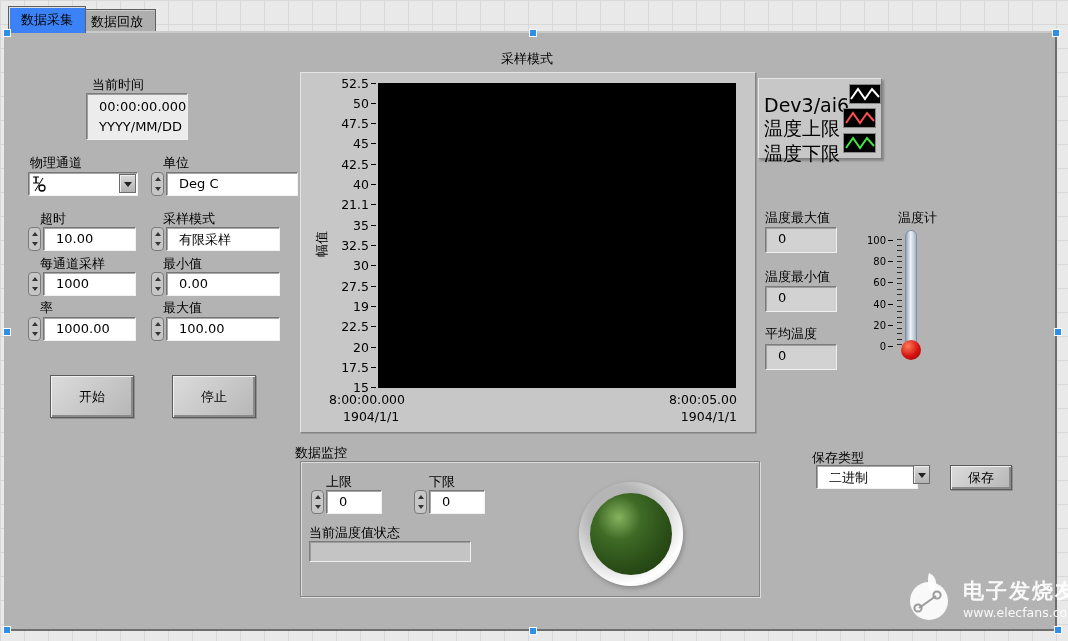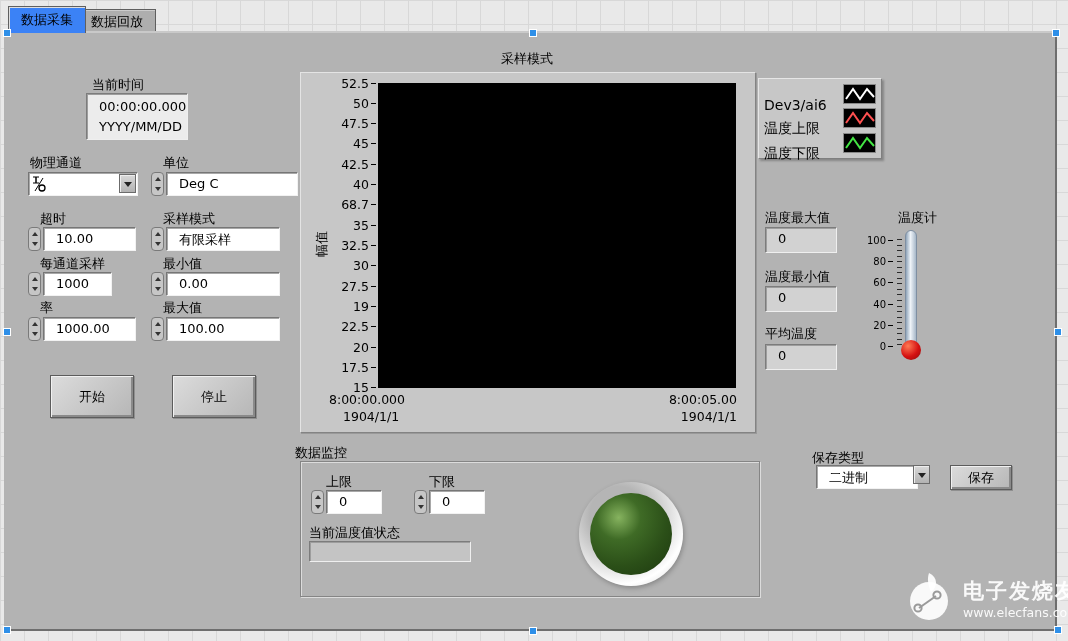--- a/index.html
+++ b/index.html
@@ -60,21 +60,21 @@
   .xgroup { position:absolute; top:318px; font-size:12.5px; line-height:17px; }
   #xleft { left:28px; }
   #xleft .date { margin-left:14px; }
   #xright { right:18px; text-align:right; }
   
   #legend { position:absolute; left:754px; top:45px; width:124px; height:81px;
     background:#c7c7c7; border:1px solid; border-color:#e6e6e6 #7f7f7f #7f7f7f #e6e6e6;
     box-shadow:2px 2px 2px rgba(0,0,0,.25); padding:3px 5px;
     display:flex; flex-direction:column; justify-content:space-around; }
   #legend .lrow { display:flex; align-items:center; justify-content:space-between; height:23px; }
-  #legend .lname { font-size:14px;margin-top:22px; }
+  #legend .lname { font-size:19px;margin-top:22px; }
   #legend .licon { width:33px; height:20px; background:#000; border:1px solid #888; display:flex;
     align-items:center; justify-content:center; }
   
   #thermo-labels { position:absolute; left:851px; top:200px; width:38px; height:121px;
     display:flex; flex-direction:column; justify-content:space-between; align-items:flex-end; }
   #thermo-labels .row { display:flex; align-items:center; height:14px; font-size:10px; }
   #thermo-minor { position:absolute; left:893px; top:206px; width:5px; height:111px;
     background:repeating-linear-gradient(to bottom,#2a2a2a 0 1px,transparent 1px 5.55px); }
   #tube { position:absolute; left:901px; top:197px; width:12px; height:122px;
     border-radius:6px 6px 0 0; border:1px solid #7f8fa2;
@@ -144,21 +144,21 @@
       <i class="up"></i>
       <i class="dn"></i>
     </span>
   <div class="field sunken" style="left:162px;top:194px;width:114px;height:24px">有限采样</div>
 
   <div class="lbl" style="left:36px;top:222px">每通道采样</div>
   <span class="spin" style="left:24px;top:239px">
       <i class="up"></i>
       <i class="dn"></i>
     </span>
-  <div class="field sunken" style="left:39px;top:239px;width:69px;height:24px">1000</div>
+  <div class="field sunken" style="left:39px;top:239px;width:93px;height:24px">1000</div>
 
   <div class="lbl" style="left:159px;top:222px">最小值</div>
   <span class="spin" style="left:147px;top:239px">
       <i class="up"></i>
       <i class="dn"></i>
     </span>
   <div class="field sunken" style="left:162px;top:239px;width:114px;height:24px">0.00</div>
 
   <div class="lbl" style="left:36px;top:266px">率</div>
   <span class="spin" style="left:24px;top:284px">
@@ -206,21 +206,21 @@
           <span>42.5</span>
           <span class="tickmark"></span>
         </div>
 
         <div class="row">
           <span>40</span>
           <span class="tickmark"></span>
         </div>
 
         <div class="row">
-          <span>68.7</span>
+          <span>21.1</span>
           <span class="tickmark"></span>
         </div>
 
         <div class="row">
           <span>35</span>
           <span class="tickmark"></span>
         </div>
 
         <div class="row">
           <span>32.5</span>

